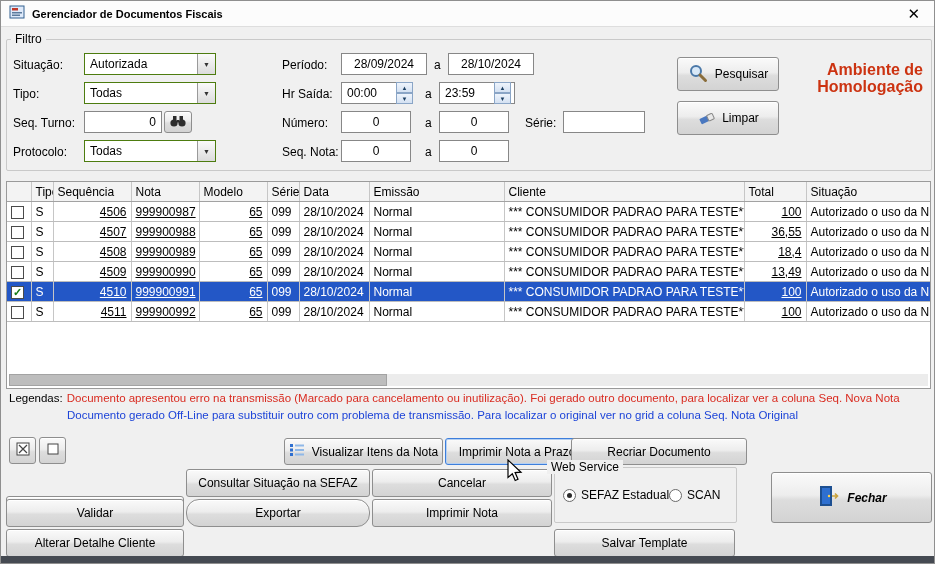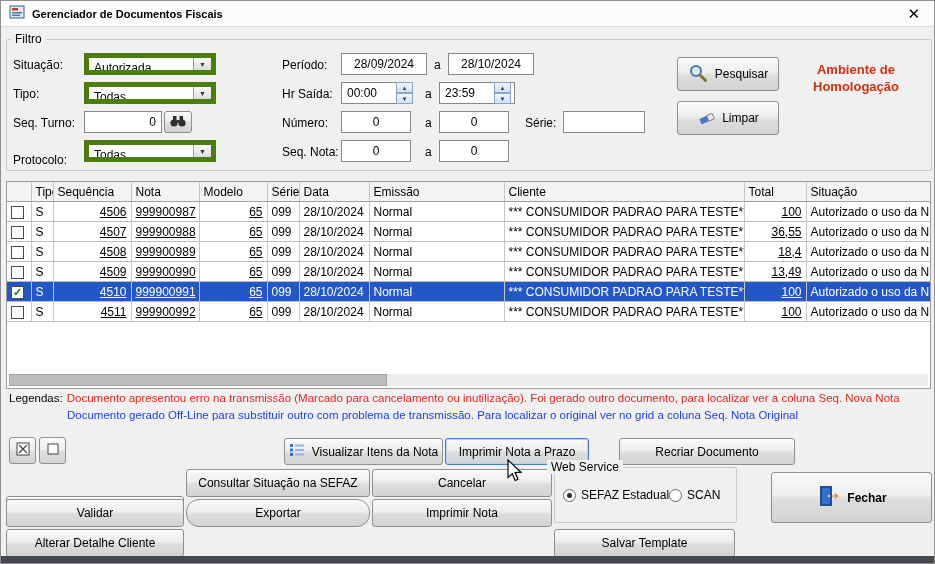--- a/index.html
+++ b/index.html
@@ -11,21 +11,21 @@
   
   .titlebar{position:absolute;left:0;top:0;width:100%;height:26px;background:#fcfcfc;
     border-bottom:1px solid #dedede;display:flex;align-items:center;padding:0 8px;box-sizing:border-box;}
   .titlebar .ttl{font-weight:bold;font-size:11px;margin-left:7px;}
   .titlebar .close{margin-left:auto;font-size:15px;line-height:15px;padding:2px 6px;cursor:pointer;}
   
   .gbox{position:absolute;border:1px solid #c9c9c9;border-radius:2px;}
   .glabel{position:absolute;background:#f0f0f0;padding:0 4px;font-size:12px;}
   
   .lbl{position:absolute;font-size:12px;white-space:nowrap;}
-  .combo{position:absolute;height:22px;background:#fff;border:5px solid #4d7c0f;display:flex;box-sizing:border-box;cursor:pointer;}
+  .combo{position:absolute;height:22px;background:#fff;border:1px solid #4d7c0f;display:flex;box-sizing:border-box;cursor:pointer;}
   .combo .ct{flex:1;padding:3px 5px;white-space:nowrap;overflow:hidden;}
   .combo .ca{width:17px;background:linear-gradient(#fafafa,#dcdcdc);border-left:1px solid #9a9a9a;
     display:flex;align-items:center;justify-content:center;font-size:7px;color:#333;}
   .tb{position:absolute;height:22px;background:#fff;border:1px solid #878787;box-sizing:border-box;
     display:flex;align-items:center;padding:0 5px;white-space:nowrap;overflow:hidden;cursor:text;}
   .tb.right{justify-content:flex-end;}
   .tb.center{justify-content:center;}
   .spin{position:absolute;width:17px;height:22px;display:flex;flex-direction:column;box-sizing:border-box;}
   .spin div{flex:1;background:linear-gradient(#eef4fc,#d4e1f2);border:1px solid #8aa5c6;font-size:6px;
     display:flex;align-items:center;justify-content:center;color:#1d4064;cursor:pointer;box-sizing:border-box;}
@@ -48,22 +48,22 @@
     box-sizing:border-box;vertical-align:middle;text-align:center;line-height:11px;font-size:11px;
     color:#157a15;font-weight:bold;cursor:pointer;}
   .htrack{position:absolute;left:2px;bottom:2px;width:919px;height:12px;background:#ececec;cursor:pointer;}
   .hthumb{position:absolute;left:0;top:0;width:378px;height:12px;background:#bdbdbd;border:1px solid #a3a3a3;box-sizing:border-box;cursor:grab;}
   
   .legend1{position:absolute;left:8px;top:391px;width:922px;font-size:11.5px;white-space:nowrap;overflow:hidden;}
   .legend1 .lg-label{color:#000;margin-right:4px;}
   .legend1 .lg-red{color:var(--legend-red,#d92b20);}
   .legend2{position:absolute;left:66px;top:408px;width:864px;font-size:11.5px;color:var(--legend-blue,#1d44d8);white-space:nowrap;overflow:hidden;}
   
-  .ambiente{position:absolute;left:788px;top:60px;width:134px;text-align:center;
-    color:var(--warning,#cc3311);font-weight:bold;font-size:13px;line-height:17px;}
+  .ambiente{position:absolute;left:788px;top:60px;width:134px;text-align:right;
+    color:var(--warning,#cc3311);font-weight:bold;font-size:16px;line-height:17px;}
   
   .radio{position:absolute;display:flex;align-items:center;gap:5px;font-size:12px;cursor:pointer;justify-content:center;}
   .rdot{width:13px;height:13px;border-radius:50%;border:1px solid #6a6a6a;background:#fff;position:relative;box-sizing:border-box;}
   .radio.sel .rdot::after{content:"";position:absolute;left:3px;top:3px;width:5px;height:5px;background:#2b2b2b;border-radius:50%;}
   .bottomstrip{position:absolute;left:0;bottom:0;width:100%;height:7px;background:#454a52;}
   .cursor{position:absolute;left:503px;top:458px;pointer-events:none;}
 </style>
 </head>
 <body>
 
@@ -104,21 +104,21 @@
       <svg width="18" height="12" viewBox="0 0 18 12">
           <rect x="4" y="1" width="3.5" height="4" fill="#2d2d2d"></rect>
           <rect x="10.5" y="1" width="3.5" height="4" fill="#2d2d2d"></rect>
           <circle cx="5" cy="8" r="3.6" fill="#2d2d2d"></circle>
           <circle cx="13" cy="8" r="3.6" fill="#2d2d2d"></circle>
           <rect x="7.5" y="5" width="3" height="2.5" fill="#2d2d2d"></rect>
         </svg>
     </span>
   </div>
 
-  <span class="lbl" style="left:12px;top:152px;">Protocolo:</span>
+  <span class="lbl" style="left:12px;top:144px;">Protocolo:</span>
   <div class="combo" style="left:83px;top:139px;width:132px;">
     <span class="ct">Todas</span>
     <span class="ca">▼</span>
   </div>
 
   <span class="lbl" style="left:281px;top:57px;">Período:</span>
   <div class="tb center" style="left:340px;top:52px;width:86px;">28/09/2024</div>
   <span class="lbl" style="left:433px;top:57px;">a</span>
   <div class="tb center" style="left:447px;top:52px;width:86px;">28/10/2024</div>
 
@@ -317,21 +317,21 @@
           <rect x="6" y="6" width="9" height="2" fill="#8fb8e8"></rect>
           <rect x="1" y="10" width="3" height="3" fill="#2e6fd0"></rect>
           <rect x="6" y="10.5" width="9" height="2" fill="#8fb8e8"></rect>
         </svg>
     </span>
     <span>Visualizar Itens da Nota</span>
   </div>
   <div class="btn focused" style="left:444px;top:437px;width:144px;height:27px;">
     <span>Imprimir Nota a Prazo</span>
   </div>
-  <div class="btn" style="left:618px;top:437px;width:176px;height:27px;">
+  <div class="btn" style="left:570px;top:437px;width:176px;height:27px;">
     <span>Recriar Documento</span>
   </div>
 
   <div class="btn" style="left:5px;top:468px;width:178px;height:28px;margin-top:27px;">
     <span>Transmitir</span>
   </div>
   <div class="btn" style="left:185px;top:468px;width:184px;height:28px;">
     <span>Consultar Situação na SEFAZ</span>
   </div>
   <div class="btn" style="left:371px;top:468px;width:180px;height:28px;">
@@ -357,21 +357,21 @@
   <span class="glabel" style="left:546px;top:459px;">Web Service</span>
   <div class="radio sel" style="left:562px;top:487px;">
     <span class="rdot"></span>
     <span>SEFAZ Estadual</span>
   </div>
   <div class="radio" style="left:668px;top:487px;">
     <span class="rdot"></span>
     <span>SCAN</span>
   </div>
 
-  <div class="btn" style="left:770px;top:471px;width:161px;height:51px;font-weight:bold;">
+  <div class="btn" style="left:770px;top:471px;width:161px;height:51px;font-weight:bold;font-style:italic;">
     <span>
       <svg width="24" height="24" viewBox="0 0 24 24">
           <rect x="4" y="2" width="12" height="20" fill="#1d4f91"></rect>
           <rect x="6" y="4" width="8" height="16" fill="#2e6fd0"></rect>
           <circle cx="13" cy="12" r="1.2" fill="#ffd24a"></circle>
           <path d="M16 12 h5 M19 9.5 L21.5 12 L19 14.5" stroke="#c9a23c" stroke-width="1.6" fill="none"></path>
         </svg>
     </span>
     <span>Fechar</span>
   </div>

